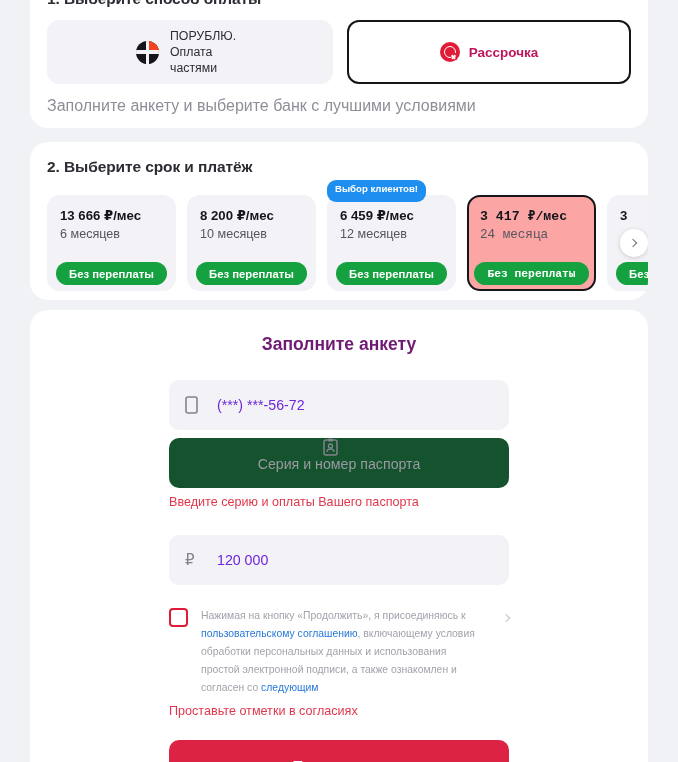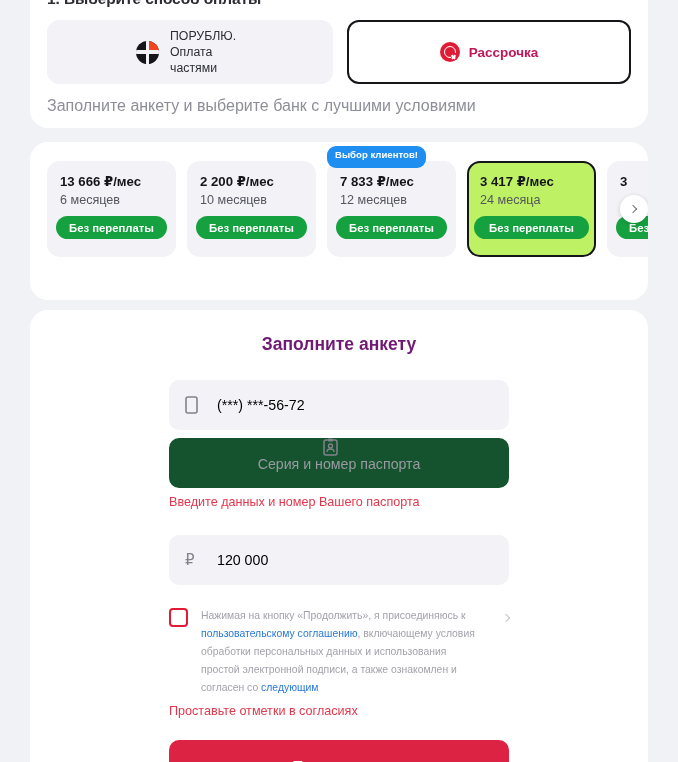--- a/index.html
+++ b/index.html
@@ -172,22 +172,23 @@
     height: 96px;
     border-radius: 13px;
     background: #f2f2f7;
     border: 2px solid #f2f2f7;
     padding: 11px 10px 0 11px;
     position: relative;
     flex: 0 0 auto;
     cursor: pointer;
   }
   .term-card.is-selected {
-    background: #bef264;
+    background: #fca5a5;
     border: 2.5px solid #16161a;
+    font-family: Liberation Mono, monospace;
   }
   .term-price {
     font-size: 13.2px;
     font-weight: bold;
     color: #16161a;
     white-space: nowrap;
   }
   .term-months {
     margin-top: 4px;
     font-size: 12.6px;
@@ -200,21 +201,21 @@
     background: #1e8ff0;
     color: #ffffff;
     font-size: 9.6px;
     font-weight: bold;
     padding: 3px 8px 8px;
     border-radius: 9px;
     white-space: nowrap;
   }
   .term-chip {
     position: absolute;
-    left: 7px; right: 7px; bottom: 16px;
+    left: 7px; right: 7px; bottom: 4px;
     height: 23px;
     border-radius: 12px;
     background: #15a13f;
     color: #ffffff;
     font-size: 11.3px;
     font-weight: bold;
     display: flex;
     align-items: center;
     justify-content: center;
     white-space: nowrap;
@@ -281,21 +282,21 @@
   .f-icon {
     width: 22px;
     margin-right: 10px;
     display: flex;
     align-items: center;
     justify-content: flex-start;
     flex: 0 0 auto;
   }
   .f-value {
     font-size: 14.2px;
-    color: #000000;
+    color: #6d28d9;
   }
   .f-placeholder {
     font-size: 14.2px;
     color: #9a9aa3;
   }
   .ruble-glyph {
     font-size: 15px;
     color: #83838d;
     font-family: "DejaVu Sans", sans-serif;
   }
@@ -393,39 +394,40 @@
         <span class="rassrochka-label">Рассрочка</span>
       </div>
 
     </div>
 
     <div class="pay-hint">Заполните анкету и выберите банк с лучшими условиями</div>
   </div>
 
   <div class="card" id="section-terms">
 
+    <div class="sec-title">2. Выберите срок и платёж</div>
 
     <div class="terms-strip">
       <div class="terms-track">
 
         <div class="term-card">
           <div class="term-price">13 666 ₽/мес</div>
           <div class="term-months">6 месяцев</div>
           <div class="term-chip">Без переплаты</div>
         </div>
 
         <div class="term-card">
-          <div class="term-price">2 200 ₽/мес</div>
+          <div class="term-price">8 200 ₽/мес</div>
           <div class="term-months">10 месяцев</div>
           <div class="term-chip">Без переплаты</div>
         </div>
 
         <div class="term-card">
           <div class="term-badge">Выбор клиентов!</div>
-          <div class="term-price">7 833 ₽/мес</div>
+          <div class="term-price">6 459 ₽/мес</div>
           <div class="term-months">12 месяцев</div>
           <div class="term-chip">Без переплаты</div>
         </div>
 
         <div class="term-card is-selected">
           <div class="term-price">3 417 ₽/мес</div>
           <div class="term-months">24 месяца</div>
           <div class="term-chip">Без переплаты</div>
         </div>
 
@@ -461,21 +463,21 @@
         <svg width="15" height="18" viewBox="0 0 15 18" fill="none" aria-hidden="true">
           <rect x="1" y="2" width="13" height="15" rx="2" stroke="#83838d" stroke-width="1.5"></rect>
           <rect x="5" y="0.5" width="5" height="3" rx="1" fill="#83838d"></rect>
           <circle cx="7.5" cy="8" r="2" stroke="#83838d" stroke-width="1.3"></circle>
           <path d="M4 14c0-2 1.6-3 3.5-3S11 12 11 14" stroke="#83838d" stroke-width="1.3"></path>
         </svg>
       </span>
       <span class="f-placeholder">Серия и номер паспорта</span>
     </div>
 
-    <div class="err-text">Введите данных и номер Вашего паспорта</div>
+    <div class="err-text">Введите серию и оплаты Вашего паспорта</div>
 
     <div class="field" id="field-amount">
       <span class="f-icon ruble-glyph">₽</span>
       <span class="f-value">120 000</span>
     </div>
 
     <div class="consent">
       <span class="cbox"></span>
       <span class="consent-text"><span>Нажимая на кнопку «Продолжить», я присоединяюсь к </span><a>пользовательскому соглашению</a><span>, включающему условия обработки персональных данных и использования простой электронной подписи, а также ознакомлен и согласен со </span><a>следующим</a></span>
       <span class="consent-chev"></span>

